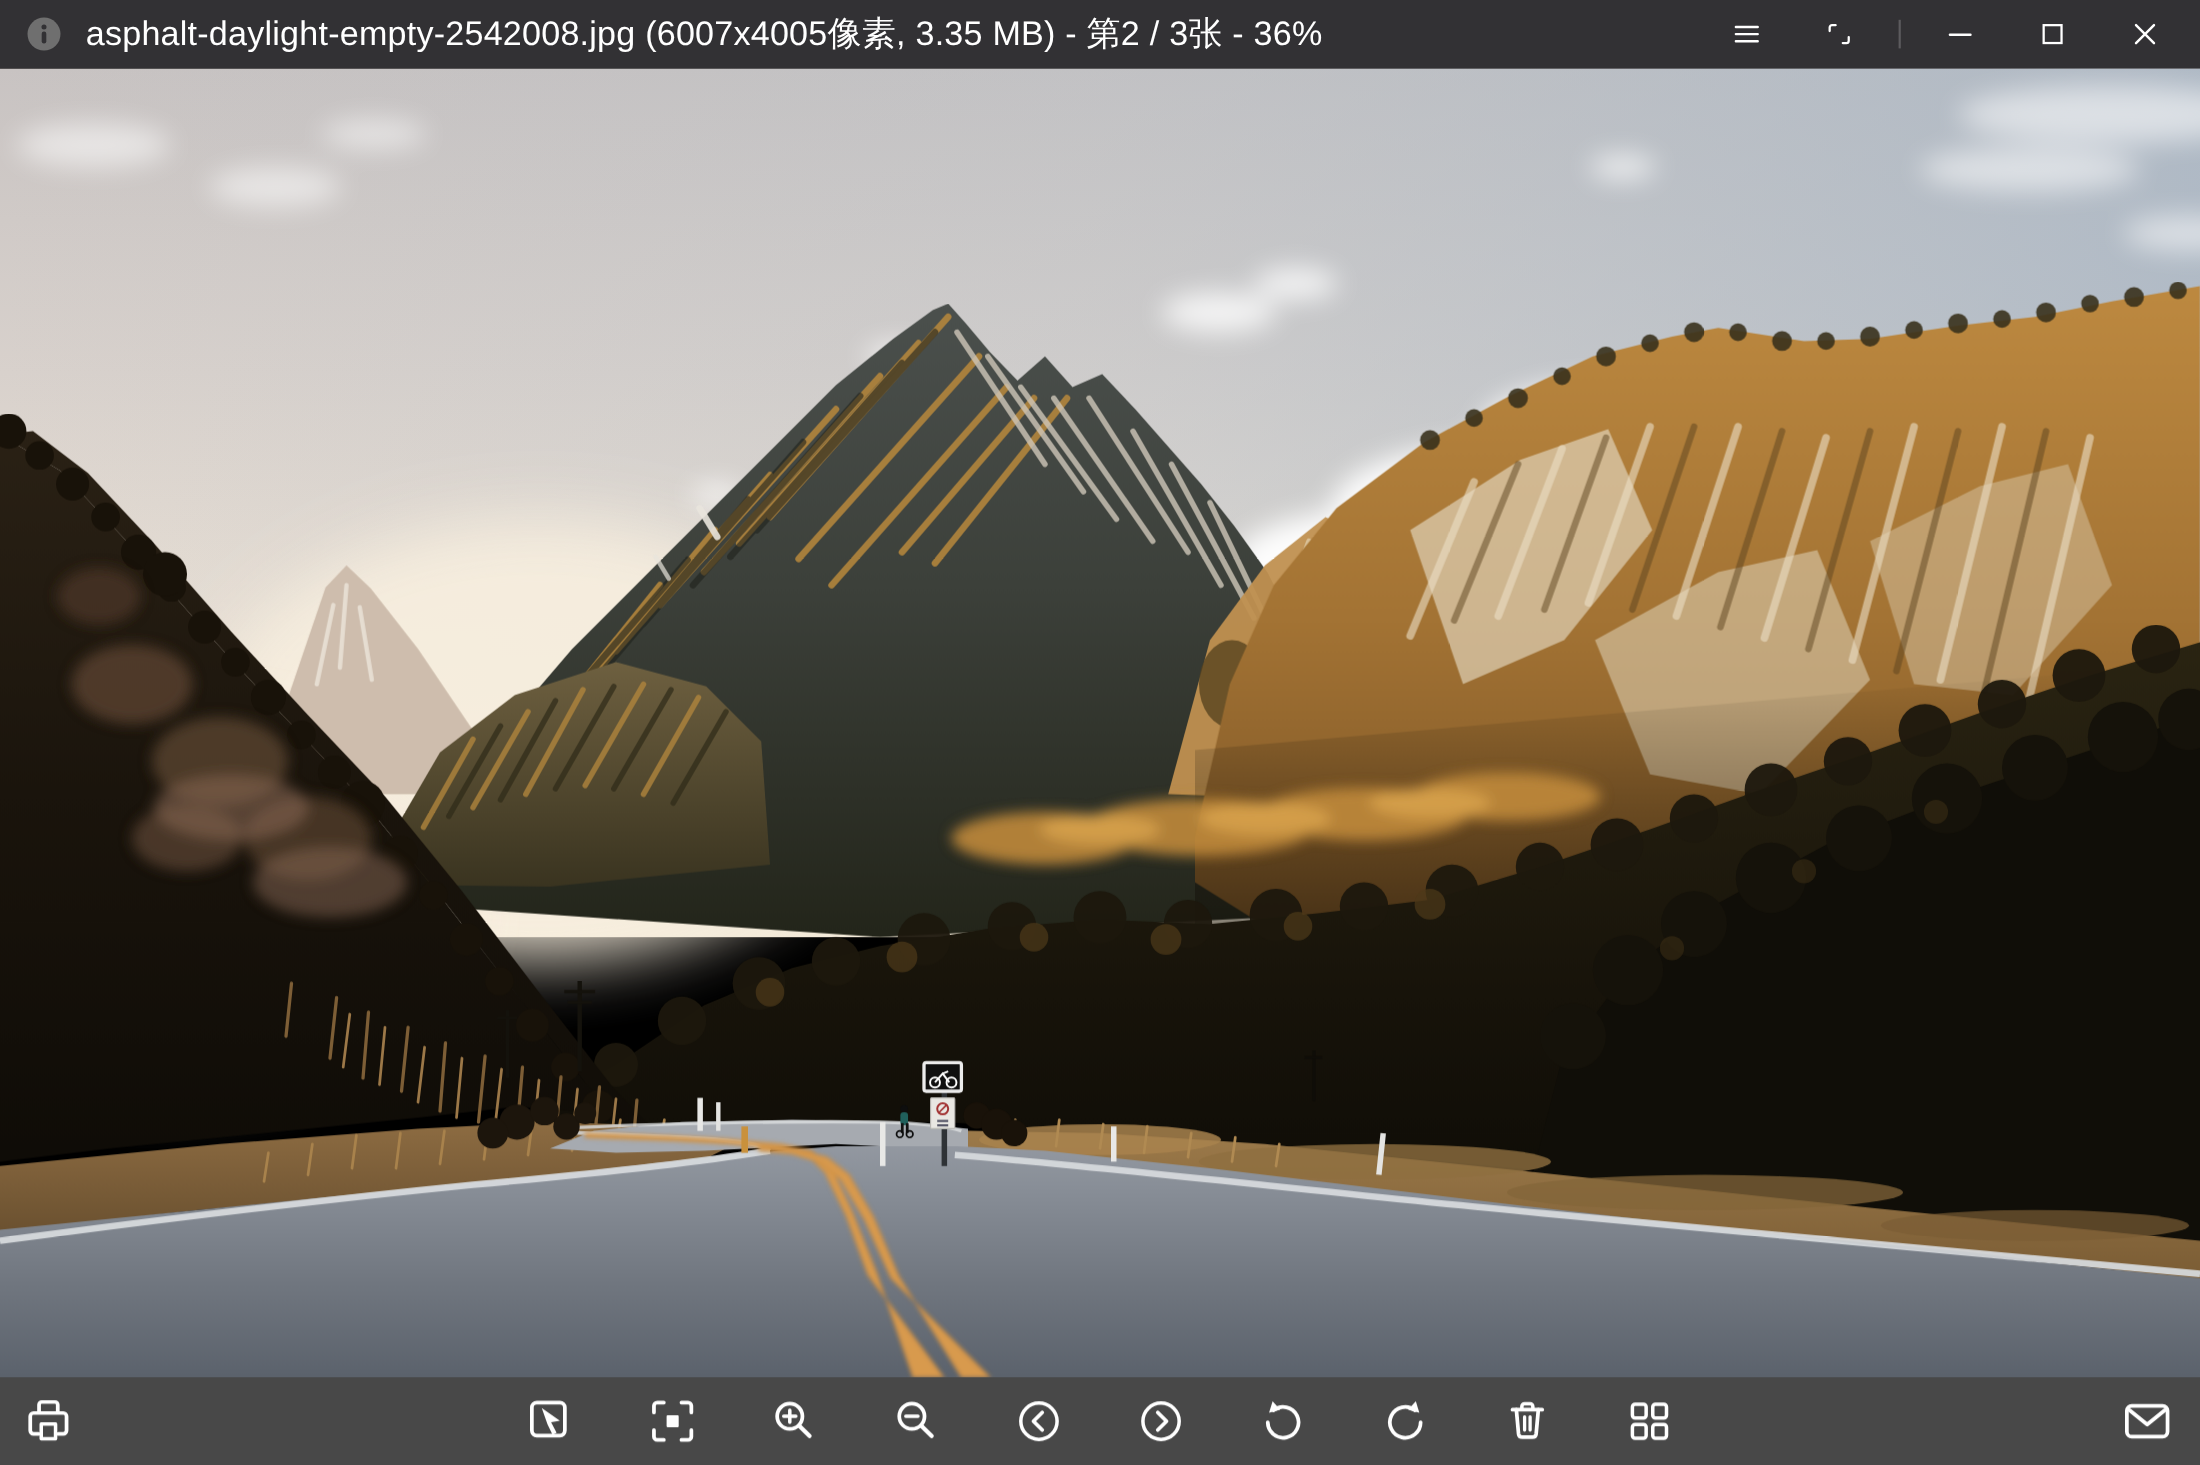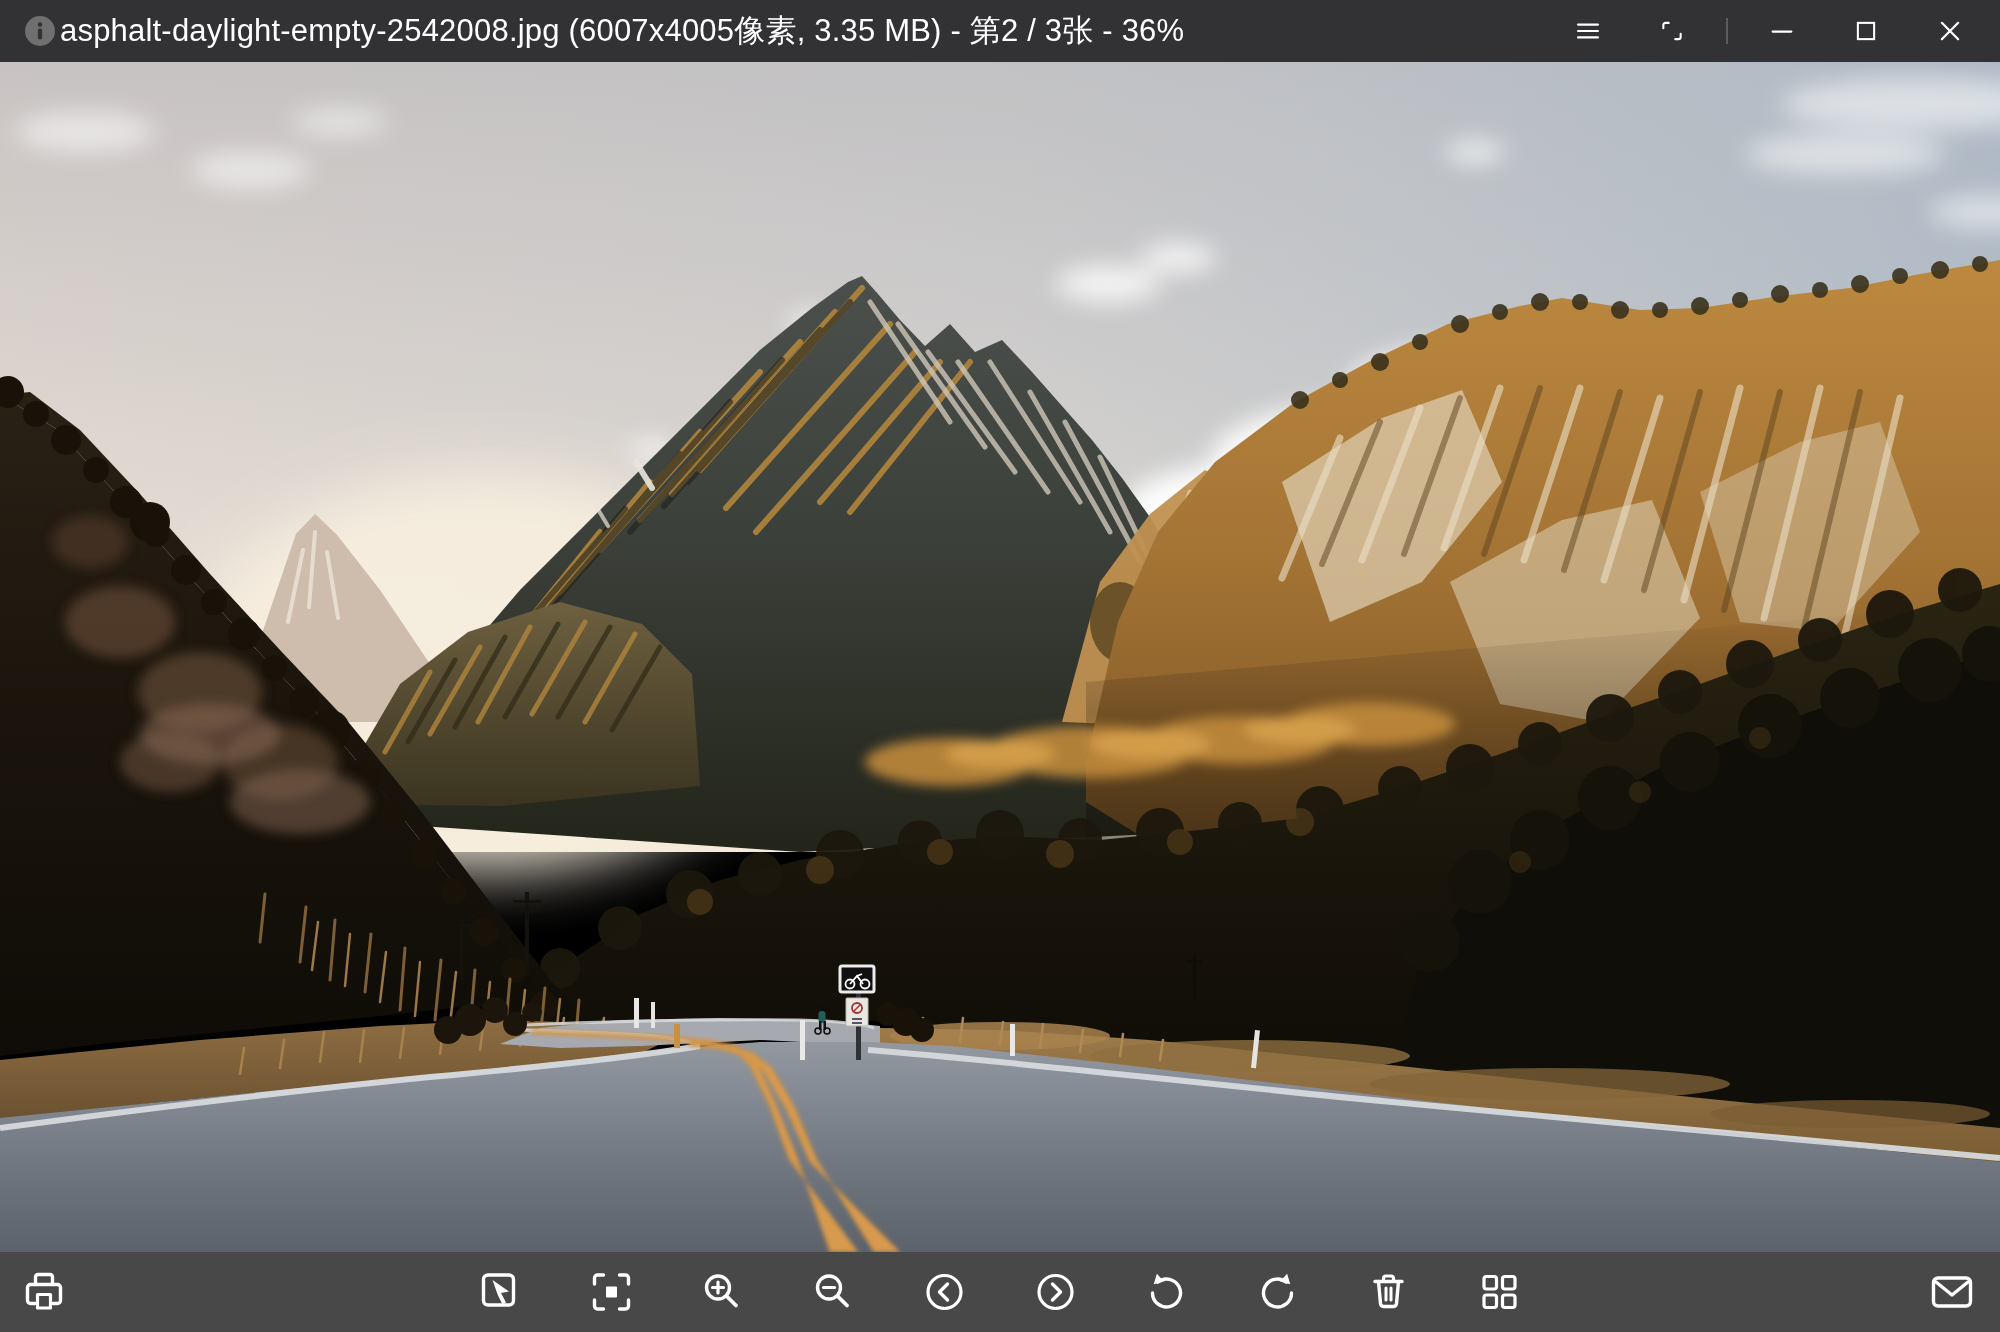--- a/index.html
+++ b/index.html
@@ -8,21 +8,21 @@
     background:#000;font-family:"Liberation Sans", sans-serif;
     -webkit-font-smoothing:antialiased;
   }
   
   .titlebar{
     position:absolute;top:0;left:0;width:2000px;height:62px;
     background:#323134;display:flex;align-items:center;z-index:5;
   }
   .titlebar .info-wrap{margin-left:24px;display:flex;align-items:center;}
   .titlebar .title{
-    margin-left:4px;color:#ffffff;font-size:31px;letter-spacing:.2px;
+    margin-left:22px;color:#ffffff;font-size:31px;letter-spacing:.2px;
     white-space:nowrap;overflow:hidden;
   }
   .win-controls{
     position:absolute;right:8px;top:0;height:62px;display:flex;align-items:center;
   }
   .win-btn{
     width:46px;height:46px;display:flex;align-items:center;justify-content:center;
     background:transparent;border:none;padding:0;margin:0 19px;cursor:default;
   }
   .win-sep{width:2px;height:26px;background:#5c5b5e;margin:0 12px;}

